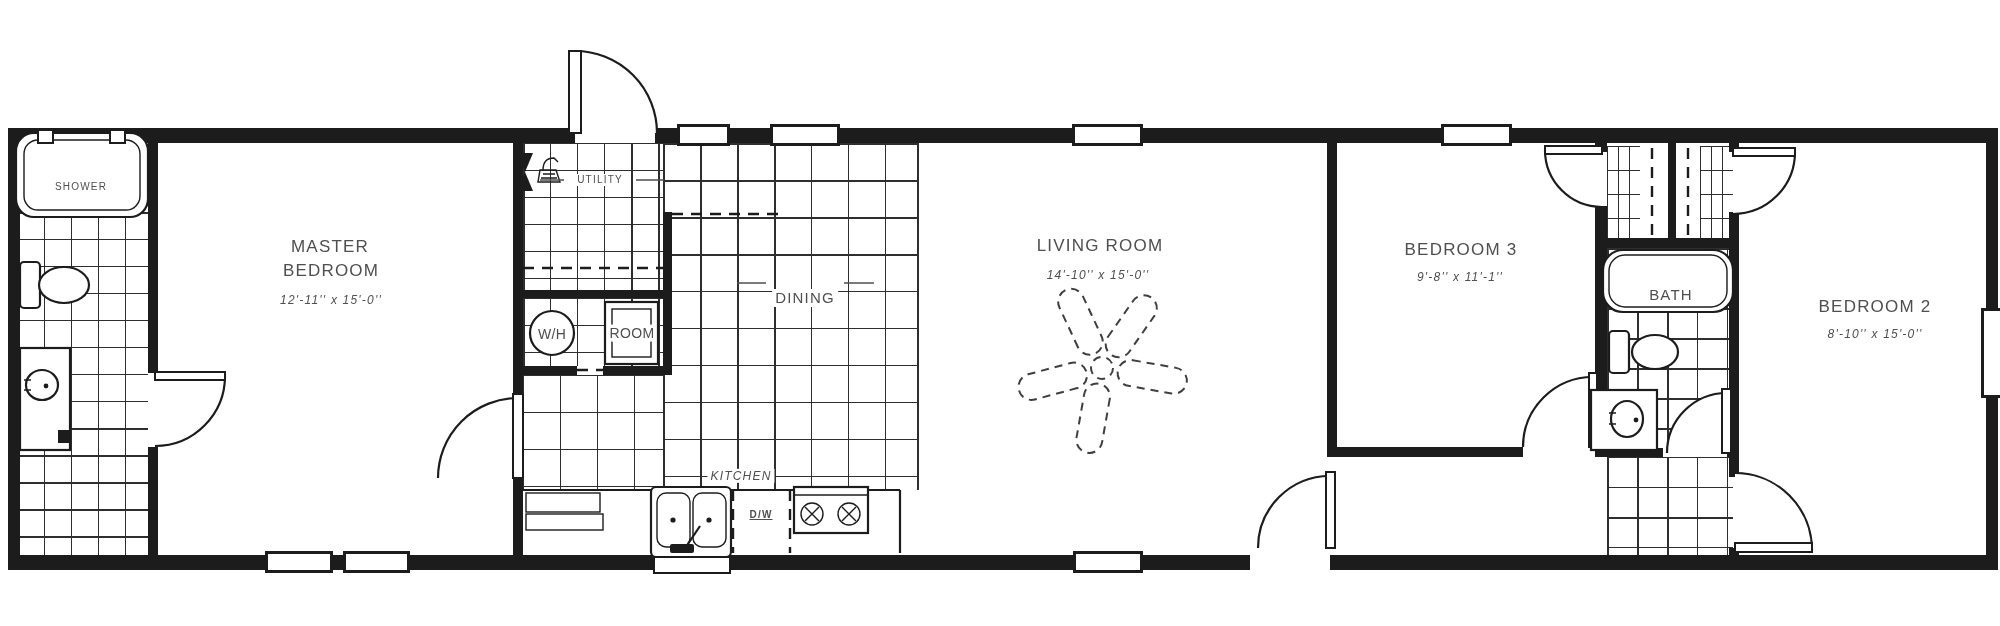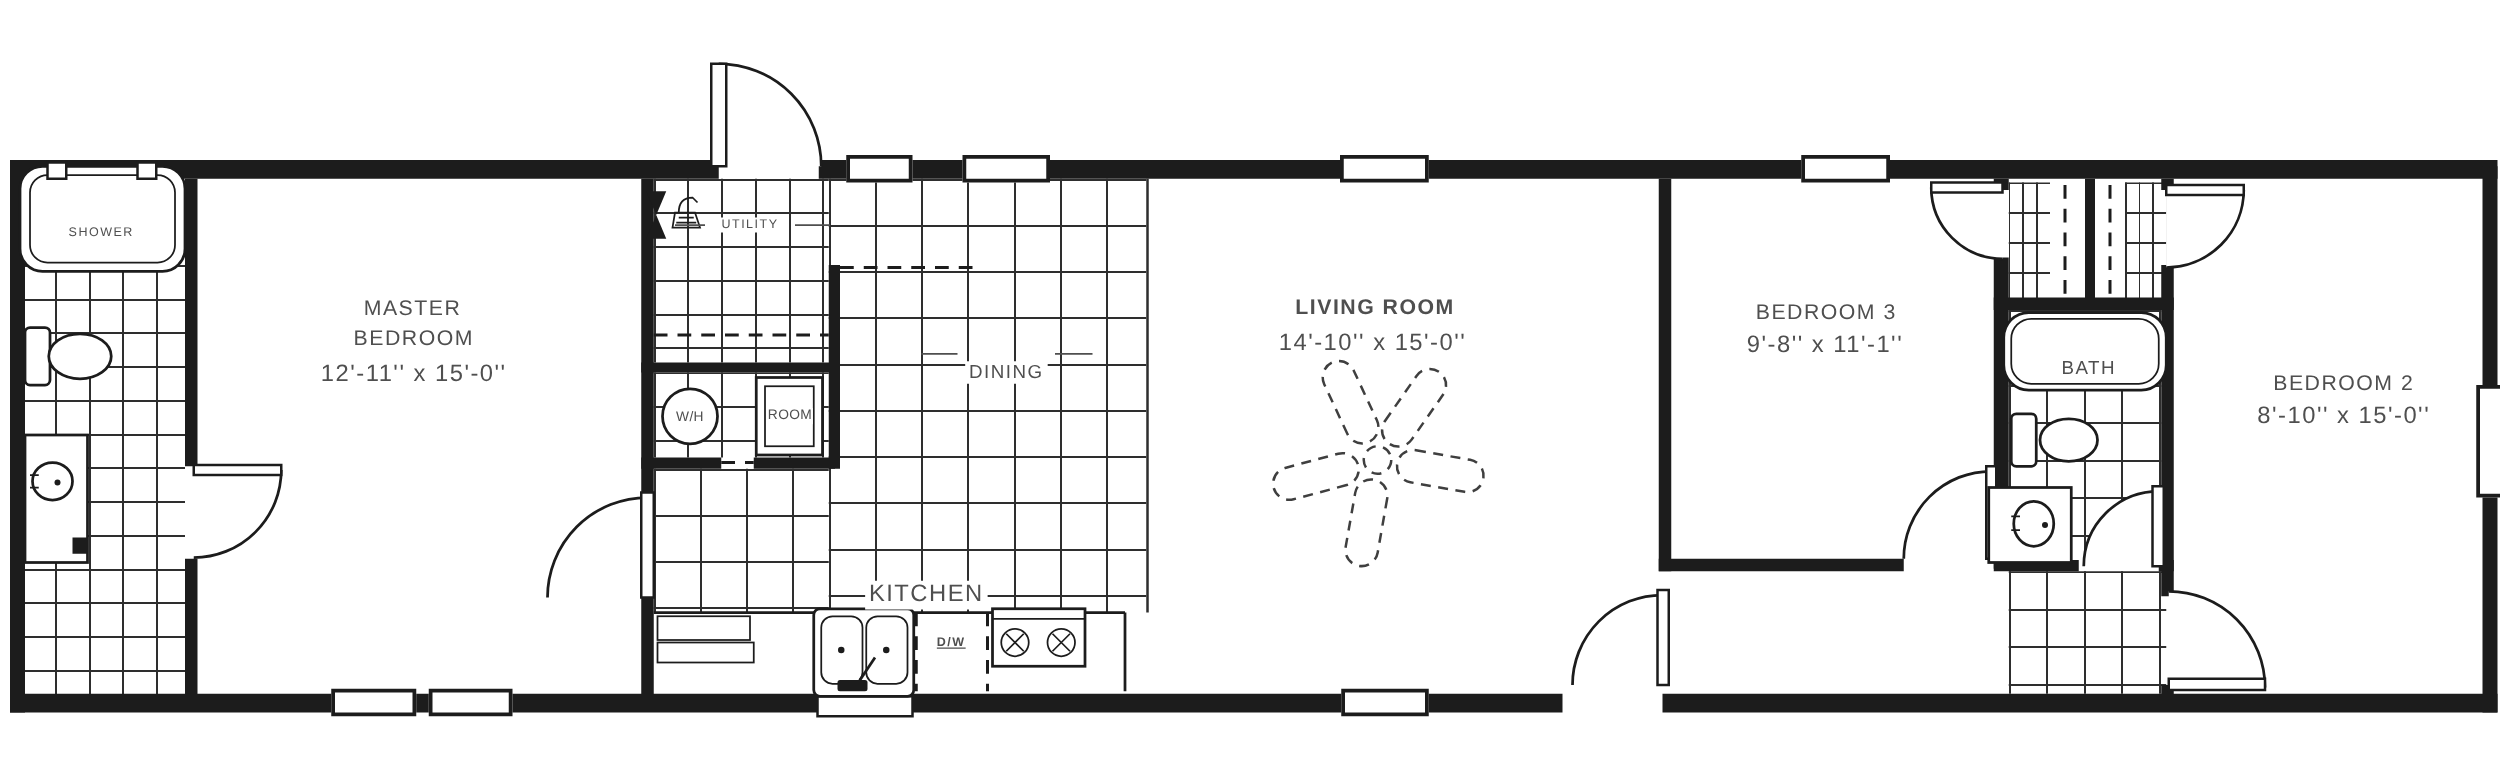--- a/index.html
+++ b/index.html
@@ -18,24 +18,24 @@
       repeating-linear-gradient(to right,#2e2e2e 0 1.5px,transparent 1.5px 37px),
       repeating-linear-gradient(to bottom,#2e2e2e 0 1.5px,transparent 1.5px 37px);}
   .tc{background-image:
       repeating-linear-gradient(to right,#2e2e2e 0 1.3px,transparent 1.3px 11px),
       repeating-linear-gradient(to bottom,#2e2e2e 0 1.3px,transparent 1.3px 24px);}
   .edge-r{border-right:2px solid #2e2e2e;box-sizing:border-box;}
   .overlay{position:absolute;left:0;top:0;}
   .lbl{position:absolute;transform:translate(-50%,-50%);color:#4f4f4f;white-space:nowrap;
        background:#fff;padding:0 3px;line-height:1.2;letter-spacing:1.2px;}
   .fs17{font-size:17px;}
-  .fs16{font-size:19px;}
+  .fs16{font-size:12px;font-style:italic;}
   .fs15{font-size:15px;margin-top:16px;}
   .fs13{font-size:10px;}
-  .fs9{font-size:11px;letter-spacing:.3px;padding:0 1px;}
+  .fs9{font-size:14px;letter-spacing:.3px;padding:0 1px;}
   .bold{font-weight:600;text-decoration:underline;}
   .fx{stroke:#1c1c1c;fill:#fff;stroke-width:2.2;}
   .fxthin{stroke:#1c1c1c;fill:none;stroke-width:1.4;}
   .fxfill{fill:#1c1c1c;stroke:none;}
   .arc{stroke:#1c1c1c;fill:none;stroke-width:2.2;}
   .pie{fill:#fff;stroke:none;}
   .leaf{fill:#fff;stroke:#1c1c1c;stroke-width:2;}
   .adash{stroke:#1c1c1c;fill:none;stroke-width:2.4;stroke-dasharray:11 8;}
   .fan{stroke:#3f3f3f;fill:none;stroke-width:2;stroke-dasharray:8 6;}
   .ldr{stroke:#4f4f4f;fill:none;stroke-width:1.4;}
@@ -263,21 +263,21 @@
   <div class="lbl fs16" style="left:331px;top:300px;">12'-11'' x 15'-0''</div>
 
   <div class="lbl fs13" style="left:600px;top:180px;text-align:center;">UTILITY</div>
   <div class="lbl fs9" style="left:552px;top:334px;">W/H</div>
   <div class="lbl fs9" style="left:632px;top:333px;">ROOM</div>
 
   <div class="lbl fs15" style="left:805px;top:282px;">DINING</div>
   <div class="lbl fs16" style="left:741px;top:476px;">KITCHEN</div>
   <div class="lbl fs13 bold" style="left:761px;top:515px;">D/W</div>
 
-  <div class="lbl fs17" style="left:1100px;top:246px;font-weight:bold;">LIVING ROOM</div>
+  <div class="lbl fs17" style="left:1100px;top:246px;">LIVING ROOM</div>
   <div class="lbl fs16" style="left:1098px;top:275px;">14'-10'' x 15'-0''</div>
 
   <div class="lbl fs17" style="left:1461px;top:250px;">BEDROOM 3</div>
   <div class="lbl fs16" style="left:1460px;top:277px;">9'-8'' x 11'-1''</div>
 
   <div class="lbl fs15" style="left:1671px;top:279px;background:transparent;">BATH</div>
 
   <div class="lbl fs17" style="left:1875px;top:307px;">BEDROOM 2</div>
   <div class="lbl fs16" style="left:1875px;top:334px;">8'-10'' x 15'-0''</div>
 

